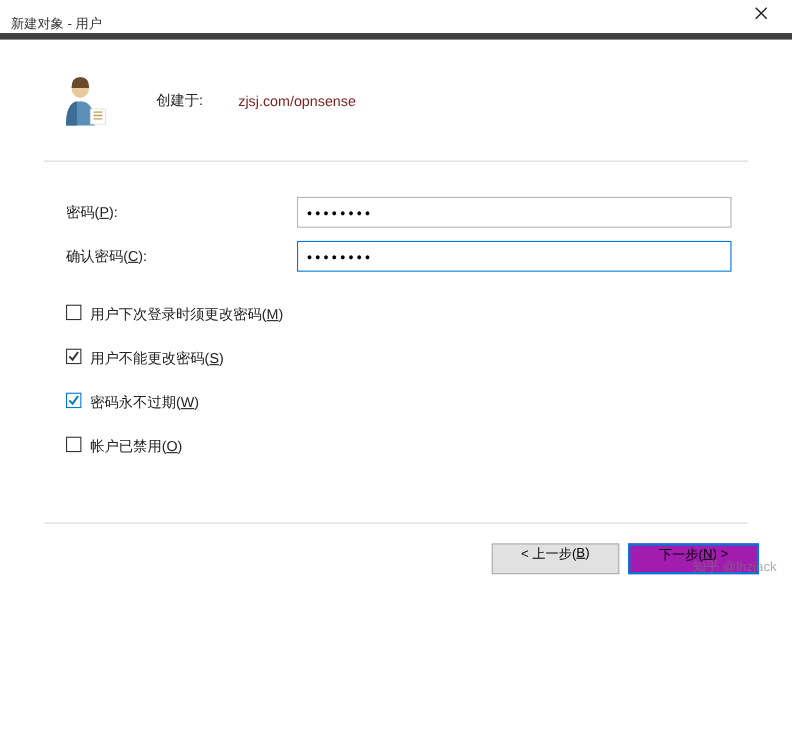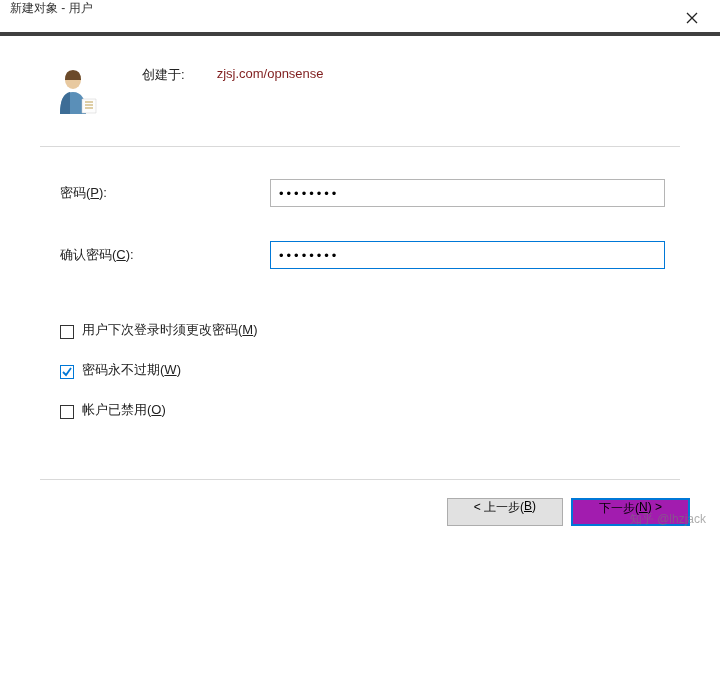--- a/index.html
+++ b/index.html
@@ -1,37 +1,37 @@
 <!DOCTYPE html>
 <html><head>
   <meta charset="utf-8">
   <style>
     * { margin: 0; padding: 0; box-sizing: border-box; font-family: "Microsoft YaHei", "Segoe UI", sans-serif; }
     body { width: 720px; height: 676px; background: #fff; overflow: hidden; }
 
-    .titlebar { height: 36px; display: flex; align-items: flex-start; padding: 0 8px 0 10px; border-bottom: 4px solid #404040; }
+    .titlebar { height: 36px; display: flex; align-items: flex-end; padding: 0 8px 0 10px; border-bottom: 6px solid #404040; }
     .titlebar .title { font-size: 12px; color: #333; flex: 1; }
     .titlebar .close { width: 40px; height: 36px; display: flex; align-items: center; justify-content: center; font-size: 18px; cursor: pointer; color: #222; }
 
-    .header { display: flex; padding: 30px 36px 24px 50px; }
+    .header { display: flex; align-items: center; padding: 30px 36px 24px 50px; }
     .icon-wrap { width: 50px; height: 50px; position: relative; }
     .created-label { margin-left: 42px; font-size: 13px; color: #222; }
     .created-value { margin-left: 32px; font-size: 13px; color: #7f1d1d; }
 
     .hr { border: none; border-top: 1px solid #d9d9d9; margin: 6px 40px 4px 40px; }
 
     .form { padding: 28px 40px 0 60px; }
-    .row { display: flex; align-items: center; margin-bottom: 34px; }
+    .row { display: flex; align-items: center; margin-bottom: 12px; }
     .row .label { width: 210px; font-size: 13px; color: #222; }
     .row .label .ul { text-decoration: underline; }
     .row input.pw { flex: 1; max-width: 395px; height: 28px; border: 1px solid #b5b5b5; font-size: 13px; padding: 0 8px; letter-spacing: 3px; outline: none; }
     .row input.pw.focused { border: 1px solid #0078d7; }
 
     .checks { padding: 18px 0 0 60px; }
-    .chk { display: flex; align-items: flex-end; margin-bottom: 22px; font-size: 13px; color: #222; }
+    .chk { display: flex; align-items: flex-start; margin-bottom: 22px; font-size: 13px; color: #222; }
     .chk .box { width: 14px; height: 14px; border: 1px solid #333; margin-right: 8px; display: flex; align-items: center; justify-content: center; background: #fff; }
     .chk .box.checked svg { display: block; }
     .chk .box svg { display: none; }
     .chk .box.blue { border: 1px solid #0078d7; }
     .chk .ul { text-decoration: underline; }
 
     .hr2 { border: none; border-top: 1px solid #d9d9d9; margin: 60px 40px 0 40px; }
 
     .buttons { display: flex; justify-content: flex-end; gap: 8px; padding: 18px 30px 0 0; position: relative; }
     .btn { height: 28px; min-width: 110px; font-size: 12px; border: 1px solid #adadad; background: #e1e1e1; display: inline-flex; align-items: flex-start; justify-content: center; cursor: pointer; padding: 0 26px; }
@@ -83,20 +83,28 @@
     <input type="text" class="pw focused" readonly="" value="••••••••" style="">
   </div>
 </div>
 
 <div class="checks">
   <div class="chk">
     <span class="box"></span>
     <span><span>用户下次登录时须更改密码(</span><span class="ul">M</span><span>)</span></span>
   </div>
   <div class="chk">
+    <span class="box checked">
+        <svg width="10" height="10" viewBox="0 0 10 10">
+          <path d="M1 5 L4 8 L9 1" stroke="#333" stroke-width="1.8" fill="none"></path>
+        </svg>
+      </span>
+    <span><span>用户不能更改密码(</span><span class="ul">S</span><span>)</span></span>
+  </div>
+  <div class="chk">
     <span class="box blue checked">
         <svg width="10" height="10" viewBox="0 0 10 10">
           <path d="M1 5 L4 8 L9 1" stroke="#0078d7" stroke-width="1.8" fill="none"></path>
         </svg>
       </span>
     <span><span>密码永不过期(</span><span class="ul">W</span><span>)</span></span>
   </div>
   <div class="chk">
     <span class="box"></span>
     <span><span>帐户已禁用(</span><span class="ul">O</span><span>)</span></span>

